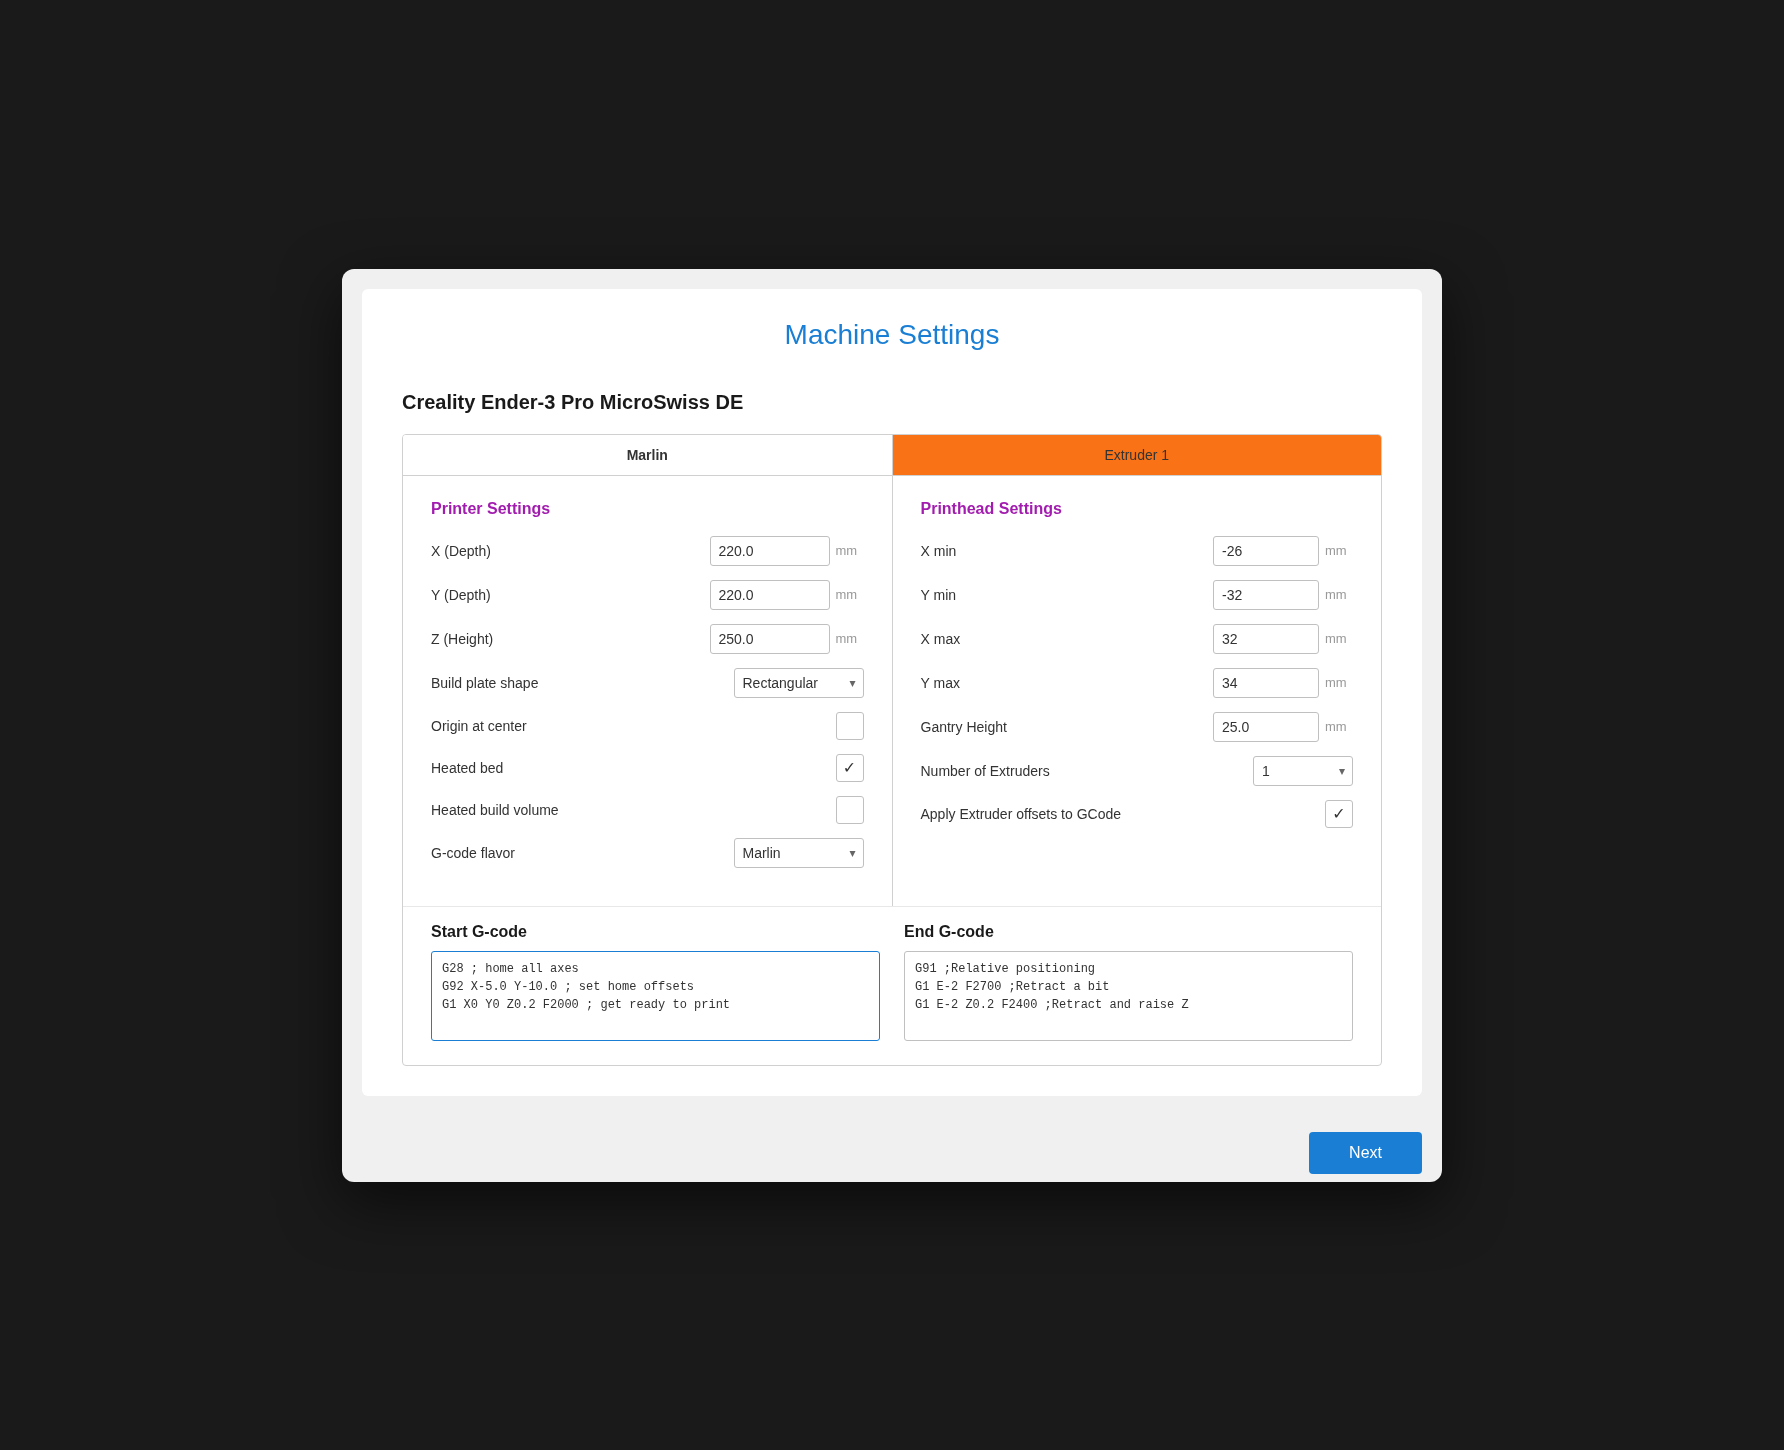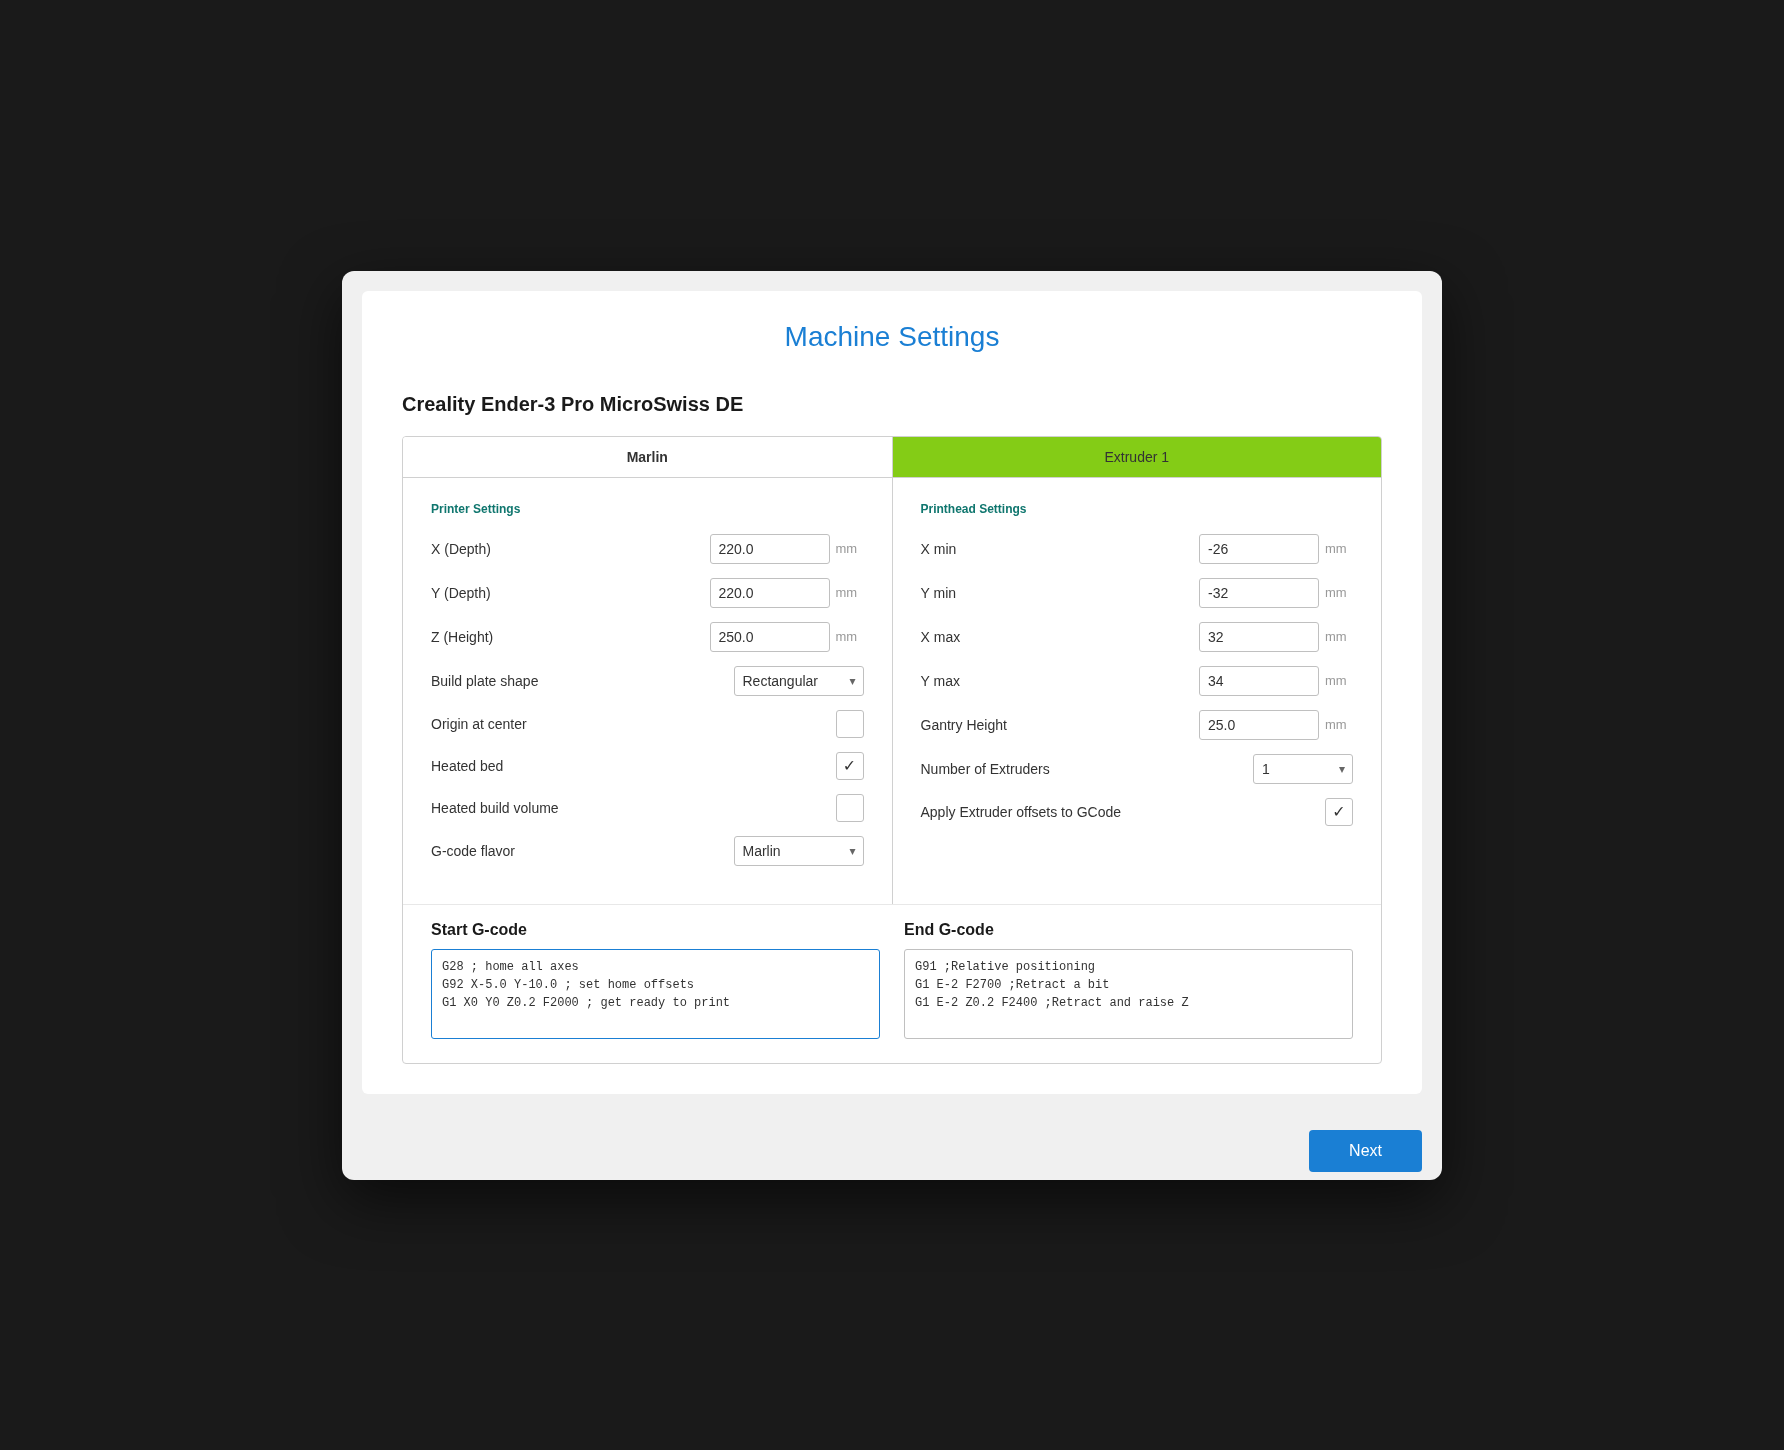--- a/index.html
+++ b/index.html
@@ -87,21 +87,21 @@
       display: flex;
       border-bottom: 1px solid #d0d0d0;
     }
 
     .tab {
       flex: 1;
       padding: 12px 20px;
       text-align: center;
       font-size: 14px;
       cursor: pointer;
-      background: #84cc16;
+      background: #f97316;
       color: #333;
       border: none;
       border-right: 1px solid #d0d0d0;
     }
 
     .tab:last-child { border-right: none; }
 
     .tab.active {
       background: white;
       font-weight: 600;
@@ -115,23 +115,23 @@
     .tab-panel {
       flex: 1;
       padding: 24px 28px;
     }
 
     .tab-panel + .tab-panel {
       border-left: 1px solid #d0d0d0;
     }
 
     .section-title {
-      font-size: 12px;
+      font-size: 16px;
       font-weight: 700;
-      color: #0f766e;
+      color: #a21caf;
       margin-bottom: 18px;
     }
 
     .form-row {
       display: flex;
       align-items: center;
       margin-bottom: 14px;
     }
 
     .form-label {
@@ -150,21 +150,21 @@
       border: 1px solid #c0c0c0;
       border-radius: 3px;
       padding: 6px 8px;
       font-size: 14px;
       width: 120px;
       background: white;
       color: #333;
     }
 
     .input-field.narrow {
-      width: 120px;
+      width: 106px;
     }
 
     .unit-label {
       font-size: 13px;
       color: #999;
       margin-left: 6px;
       width: 28px;
     }
 
     .select-wrapper {

